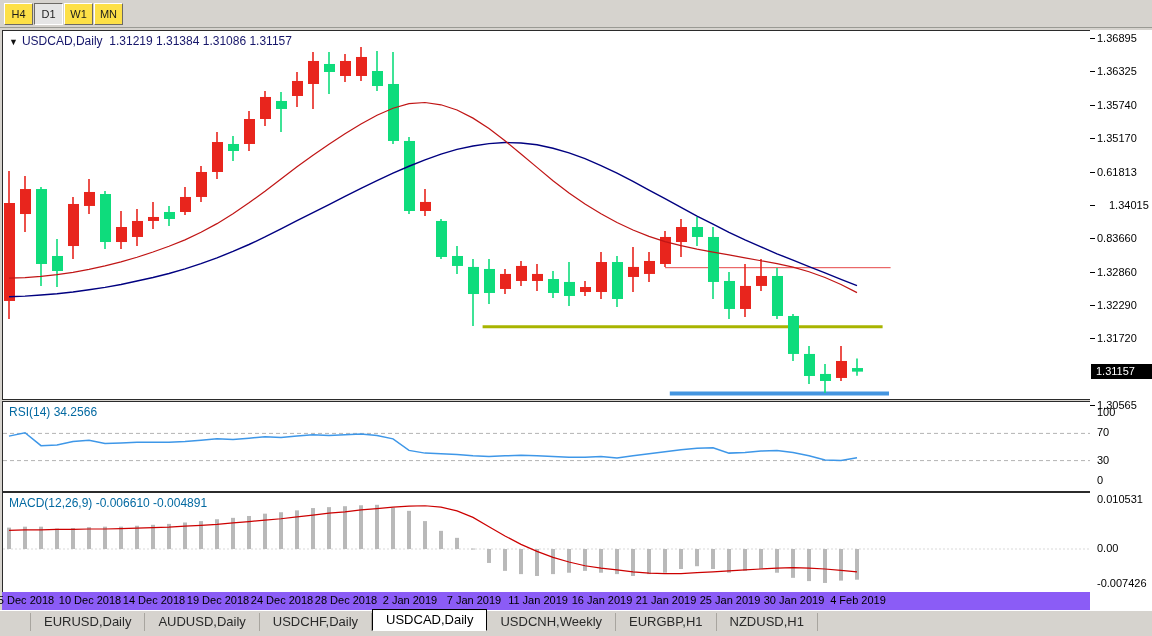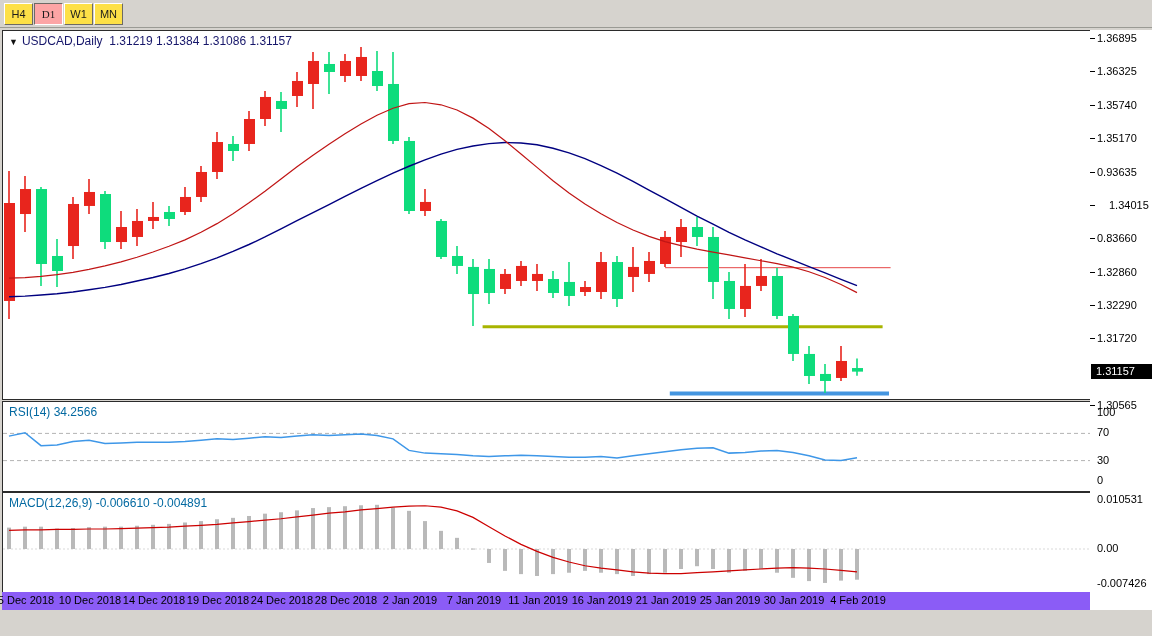--- a/index.html
+++ b/index.html
@@ -5,21 +5,21 @@
   html,body{margin:0;padding:0;}
   body{width:1152px;height:636px;overflow:hidden;background:#d6d3ce;
        font-family:"Liberation Sans", sans-serif; -webkit-font-smoothing:none;}
   #app{position:relative;width:1152px;height:636px;}
   
   .toolbar{position:absolute;left:0;top:0;width:1152px;height:28px;background:#d6d3ce;
            border-bottom:1px solid #9a9a94;box-sizing:border-box;padding:3px 0 0 4px;}
   .tb-btn{display:inline-block;min-width:27px;height:20px;line-height:20px;text-align:center;
           font-size:11px;color:#1c1c1c;background:#fde047;margin-right:1px;
           border:1px solid;border-color:#ffffff #6d6a65 #6d6a65 #ffffff;cursor:default;}
-  .tb-btn.active{border-color:#6d6a65 #ffffff #ffffff #6d6a65;background:#fca5a5;font-family:Liberation Serif, serif;}
+  .tb-btn.active{border-color:#6d6a65 #ffffff #ffffff #6d6a65;background:#e5e5e5;}
   
   .pane{position:absolute;left:2px;width:1088px;background:#ffffff;
         border:1px solid #2b2b2b;box-sizing:content-box;}
   .pane svg{position:absolute;left:0;top:0;}
   .chart-title{position:absolute;left:6px;top:3px;font-size:12px;color:#16166a;white-space:pre;}
   .chart-title .tri{color:#111;font-size:9px;margin-right:4px;}
   .pane-label{position:absolute;left:6px;top:3px;font-size:12px;color:#0369a1;}
   #price-axis{position:absolute;left:1090px;top:30px;width:62px;height:580px;background:#ffffff;}
   .ptick{position:absolute;left:7px;font-size:11px;color:#000;white-space:nowrap;}
   .ptick-mark{position:absolute;left:0px;width:5px;height:1px;background:#000;}
@@ -255,21 +255,21 @@
   <div id="price-axis">
       <div class="ptick-mark" style="top: 8px;"></div>
       <div class="ptick" style="top: 2px;">1.36895</div>
       <div class="ptick-mark" style="top: 41.0435px;"></div>
       <div class="ptick" style="top: 35.0435px;">1.36325</div>
       <div class="ptick-mark" style="top: 74.9565px;"></div>
       <div class="ptick" style="top: 68.9565px;">1.35740</div>
       <div class="ptick-mark" style="top: 108px;"></div>
       <div class="ptick" style="top: 102px;">1.35170</div>
       <div class="ptick-mark" style="top: 141.913px;"></div>
-      <div class="ptick" style="top: 135.913px;">0.93635</div>
+      <div class="ptick" style="top: 135.913px;">0.61813</div>
       <div class="ptick-mark" style="top: 174.957px;"></div>
       <div class="ptick" style="top: 168.957px; margin-left: 12px;">1.34015</div>
       <div class="ptick-mark" style="top: 208px;"></div>
       <div class="ptick" style="top: 202px;">0.83660</div>
       <div class="ptick-mark" style="top: 241.913px;"></div>
       <div class="ptick" style="top: 235.913px;">1.32860</div>
       <div class="ptick-mark" style="top: 274.957px;"></div>
       <div class="ptick" style="top: 268.957px;">1.32290</div>
       <div class="ptick-mark" style="top: 308px;"></div>
       <div class="ptick" style="top: 302px;">1.31720</div>
@@ -278,14 +278,23 @@
       <div class="cur-badge" style="top: 333.638px; background: rgb(0, 0, 0); color: rgb(255, 255, 255);">1.31157</div>
       <div class="ptick" style="top: 376px;">100</div>
       <div class="ptick" style="top: 396.4px;">70</div>
       <div class="ptick" style="top: 423.6px;">30</div>
       <div class="ptick" style="top: 444px;">0</div>
       <div class="ptick" style="top: 463.019px;">0.010531</div>
       <div class="ptick" style="top: 512px;">0.00</div>
       <div class="ptick" style="top: 546.54px;">-0.007426</div>
     </div>
 
+  <div class="tabbar" id="tabbar">
+      <div class="tab">EURUSD,Daily</div>
+      <div class="tab">AUDUSD,Daily</div>
+      <div class="tab">USDCHF,Daily</div>
+      <div class="tab active">USDCAD,Daily</div>
+      <div class="tab">USDCNH,Weekly</div>
+      <div class="tab">EURGBP,H1</div>
+      <div class="tab">NZDUSD,H1</div>
+    </div>
   <div class="bottom-strip"></div>
 </div>
 
 </body></html>

